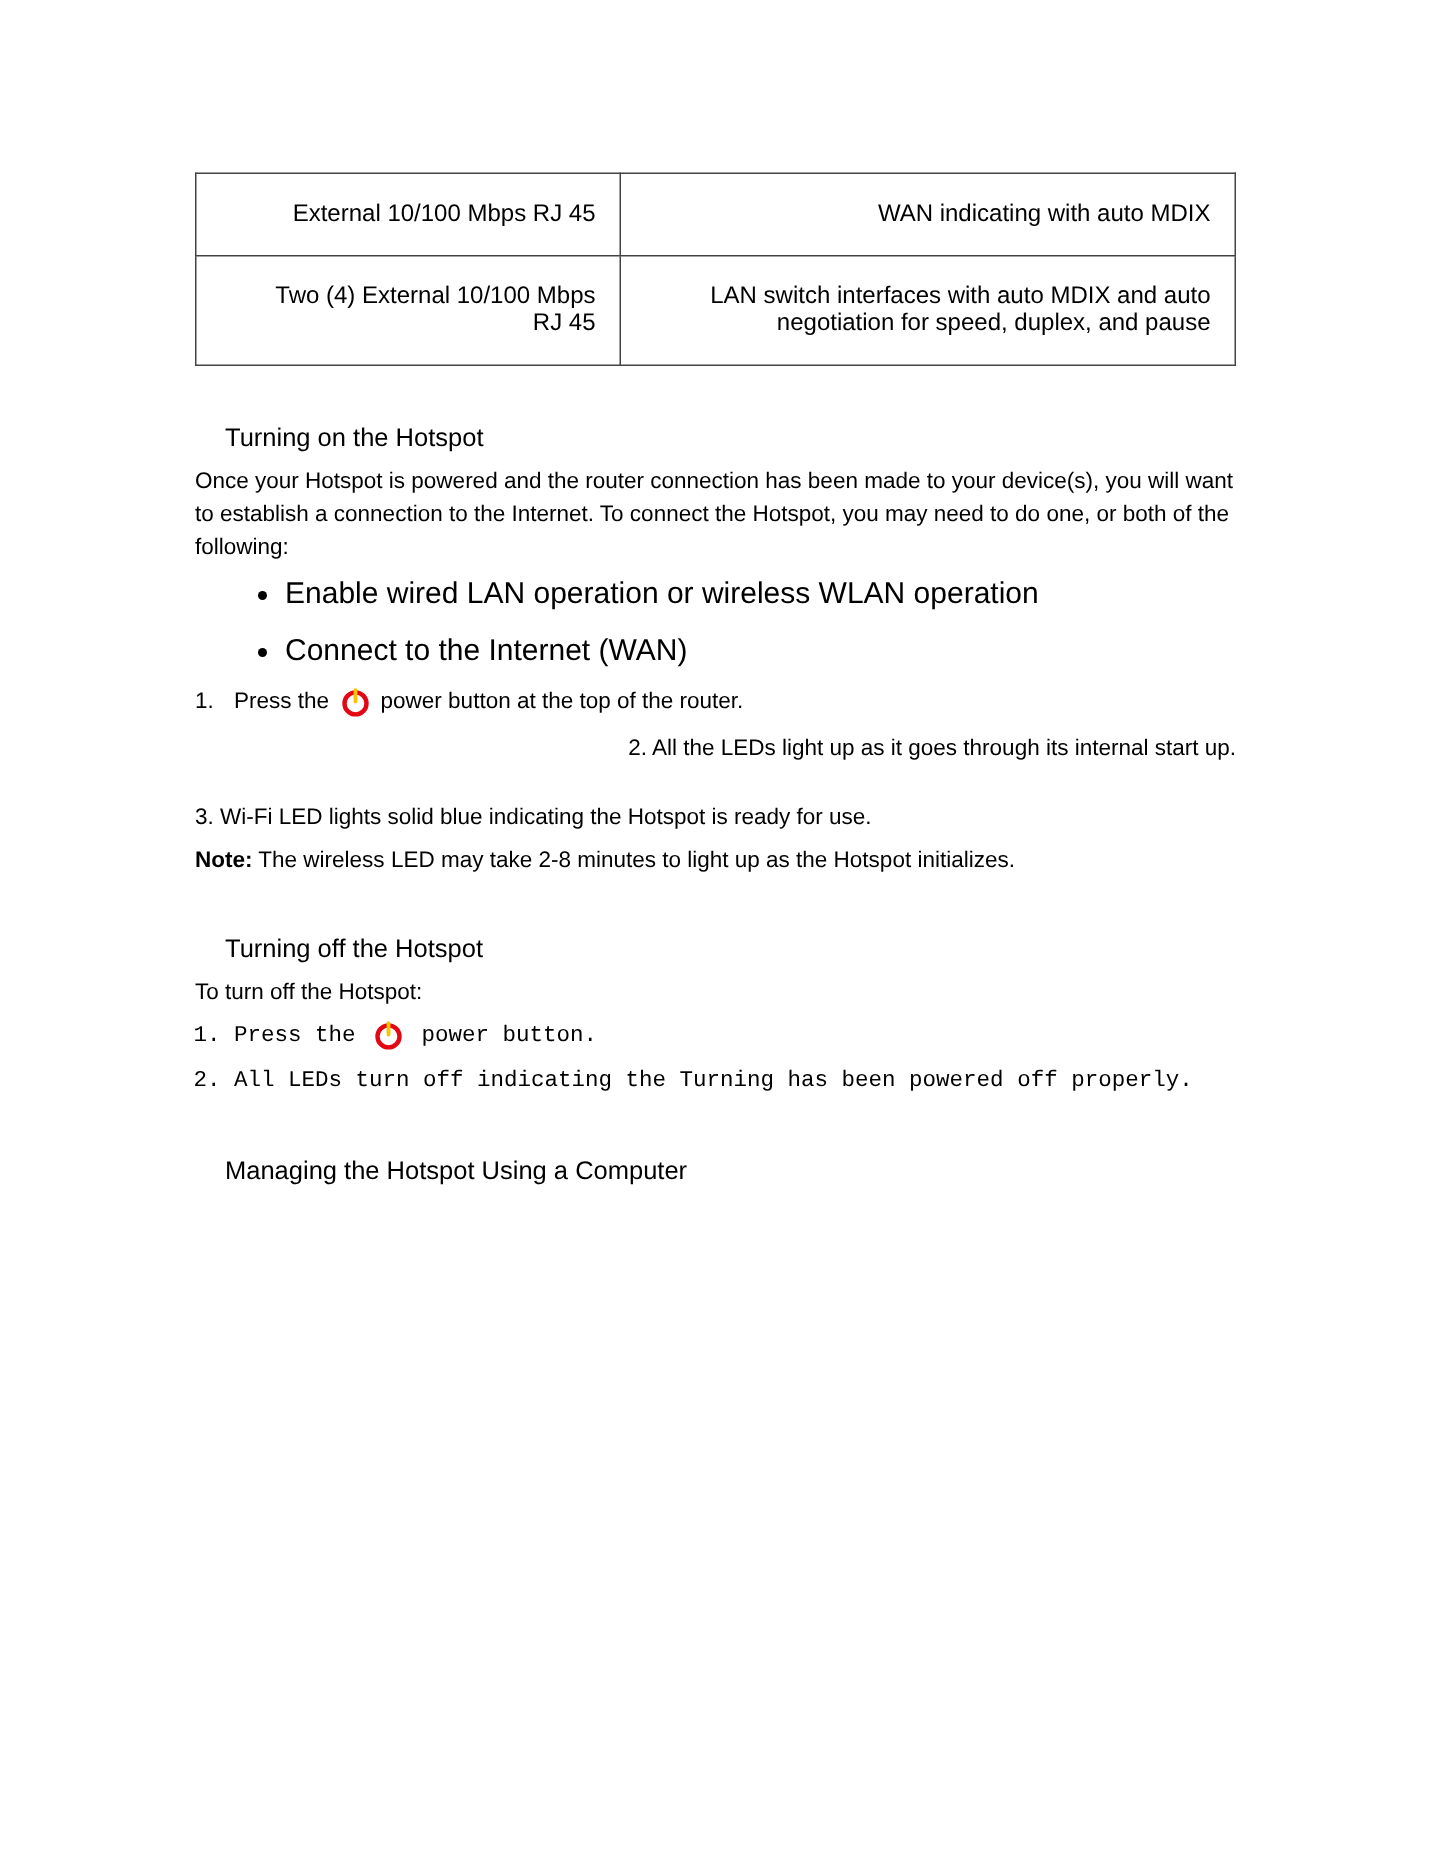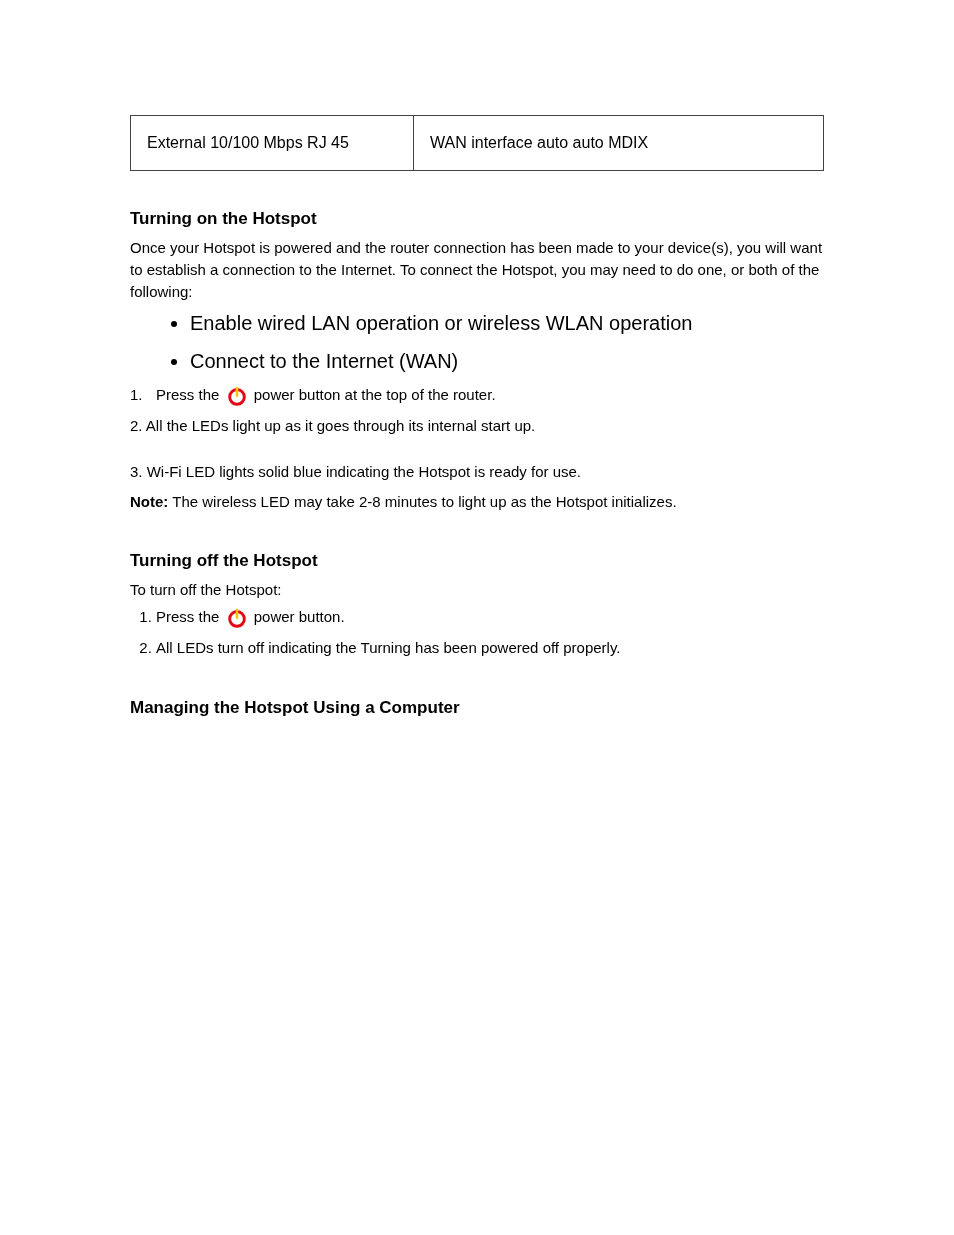--- a/index.html
+++ b/index.html
@@ -15,41 +15,44 @@
     }
     table.iotable {
       border-collapse: collapse;
       width: 100%;
       margin-top: 55px;
     }
     table.iotable td {
       border: 1px solid #444;
       vertical-align: top;
       padding: 18px 16px;
+      text-align: right;
     }
     table.iotable td.left {
       width: 250px;
     }
     h3.section {
       font-size: 17px;
-      font-weight: bold;
+      font-weight: normal;
       margin-top: 38px;
       margin-bottom: 8px;
+      margin-left: 20px;
     }
     p.body {
       font-size: 15px;
       line-height: 1.45;
       margin: 8px 0 6px 0;
     }
     ol.numbered-steps {
       list-style: decimal;
       padding-left: 26px;
       margin: 4px 0;
       font-size: 15px;
       line-height: 1.5;
+      font-family: Liberation Mono, monospace;
     }
     ol.numbered-steps > li {
       margin-bottom: 8px;
     }
     ul.bullets {
       list-style: disc;
       padding-left: 60px;
       margin: 0;
       font-size: 20px;
       line-height: 1.5;
@@ -83,21 +86,31 @@
 
 <div class="page">
 
   <table class="iotable">
     <tbody>
         <tr>
       <td class="left">
         <span>External 10/100 Mbps RJ 45</span>
       </td>
       <td>
-        <span>WAN interface auto auto MDIX</span>
+        <span>WAN indicating with auto MDIX</span>
+      </td>
+    </tr>
+    <tr>
+      <td class="left">
+        <span>Two (4) External 10/100 Mbps</span><br>
+        <span>RJ 45</span>
+      </td>
+      <td>
+        <span>LAN switch interfaces with auto MDIX and auto</span><br>
+        <span>negotiation for speed, duplex, and pause</span>
       </td>
     </tr>
   </tbody>
     </table>
 
   <h3 class="section">Turning on the Hotspot</h3>
   <p class="body">Once your Hotspot is powered and the router connection has been made to your device(s), you will want to establish a connection to the Internet. To connect the Hotspot, you may need to do one, or both of the following:</p>
 
   <ul class="bullets">
     <li>Enable wired LAN operation or wireless WLAN operation</li>
@@ -110,21 +123,21 @@
       <span>Press the</span>
       <span class="icon-inline">
         <svg class="power-icon-svg" viewBox="0 0 24 24" width="22" height="22">
           <circle cx="12" cy="13" r="8" fill="none" stroke="#e30613" stroke-width="3.2"></circle>
           <rect x="10.6" y="2" width="2.8" height="11" rx="1.4" fill="#f6c400"></rect>
         </svg>
       </span>
       <span>power button at the top of the router.</span>
     </span>
   </div>
-  <p class="body" style="margin-left:0;">2.  All the LEDs light up as it goes through its internal start up.</p>
+  <p class="body" style="margin-left:16px;text-align:right;">2.  All the LEDs light up as it goes through its internal start up.</p>
   <p class="body" style="margin-left:0;margin-top:24px;">3.  Wi-Fi LED lights solid blue indicating the Hotspot is ready for use.</p>
 
   <p class="body note-heading">
     <span style="font-weight:bold;">Note:</span><span style="font-weight:normal;"> The wireless LED may take 2-8 minutes to light up as the Hotspot initializes.</span>
   </p>
 
   <h3 class="section">Turning off the Hotspot</h3>
   <p class="body">To turn off the Hotspot:</p>
 
   <ol class="numbered-steps">

